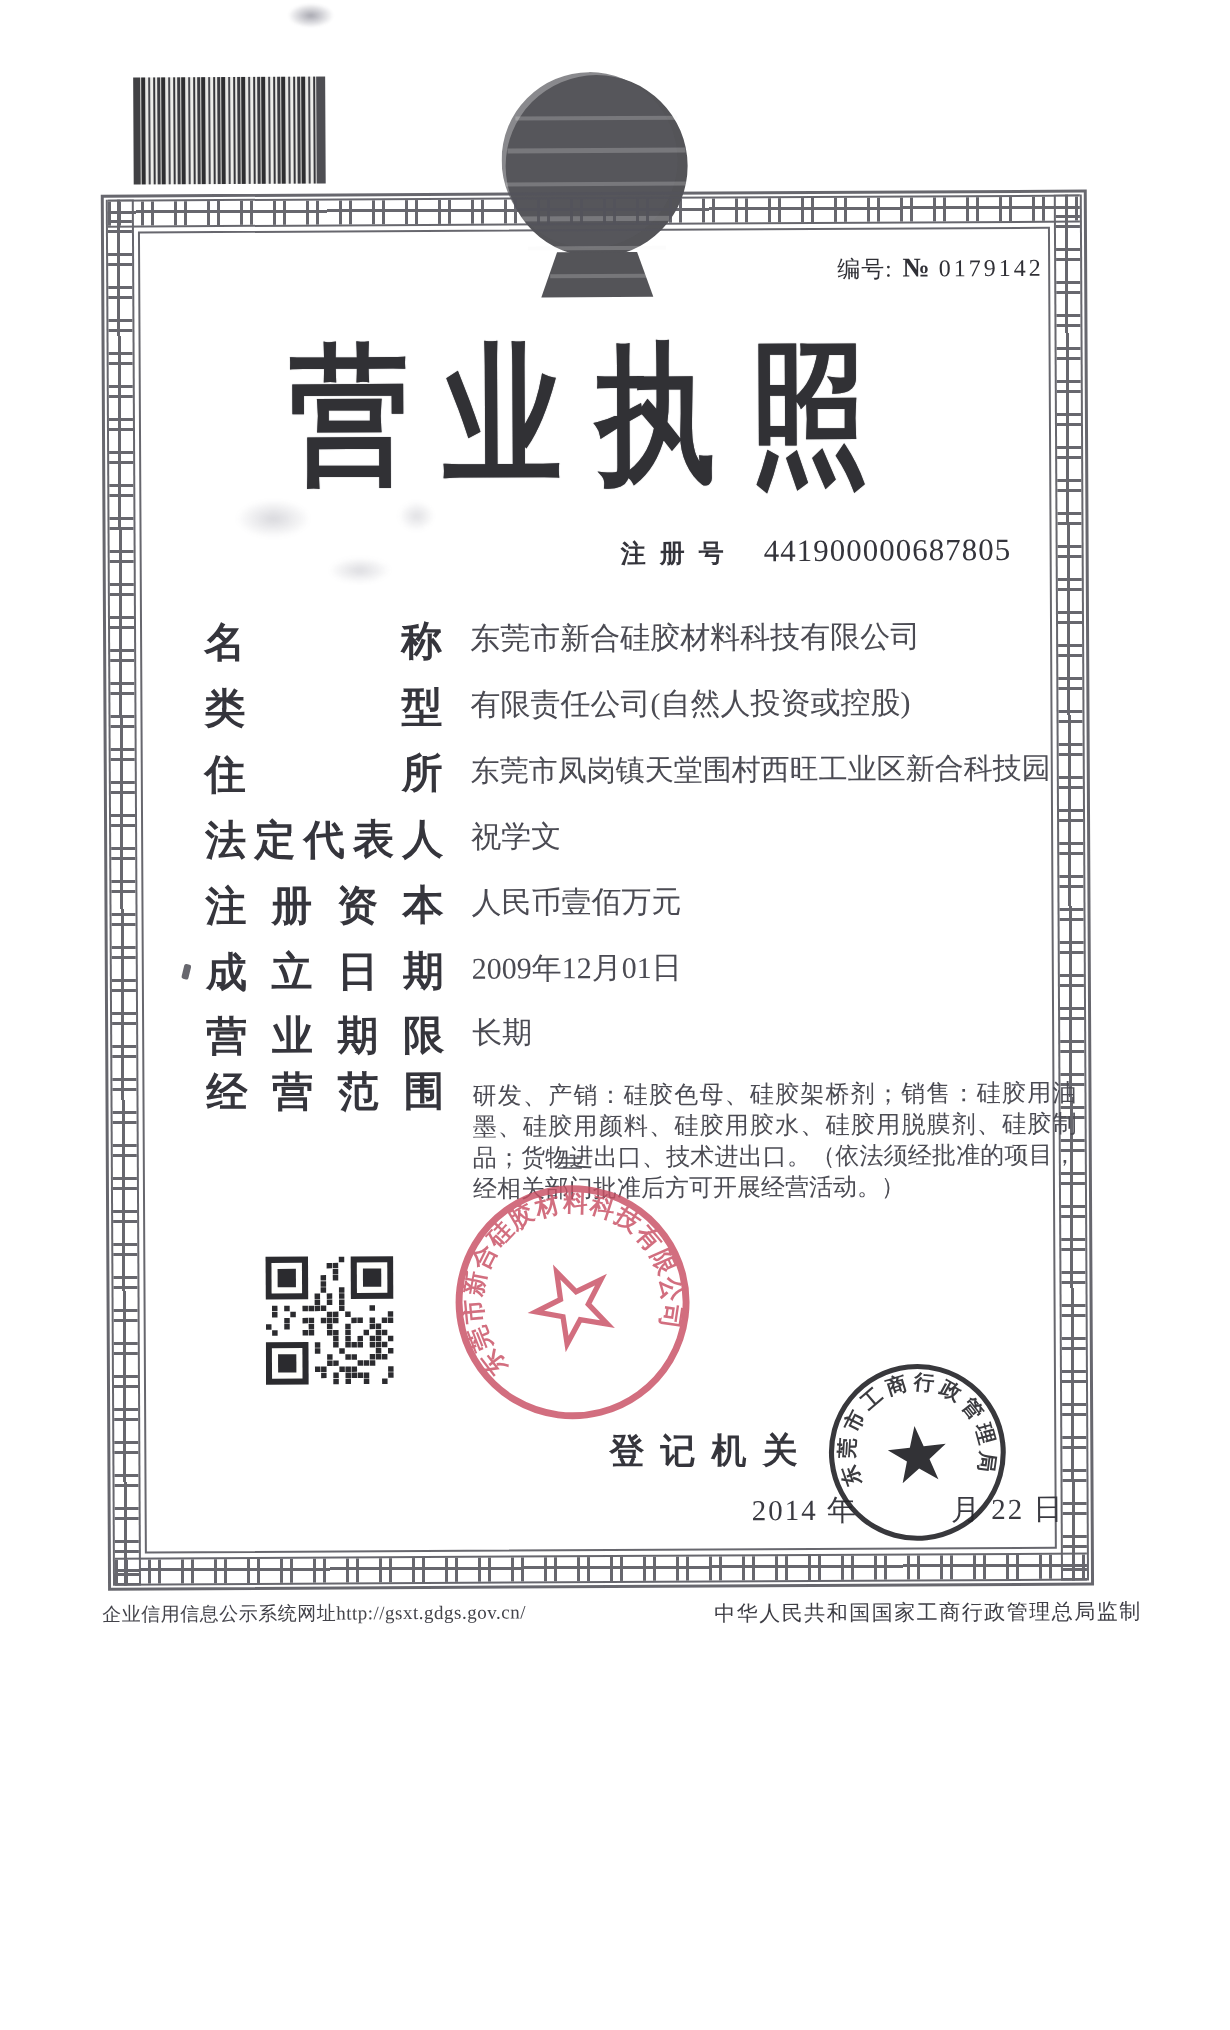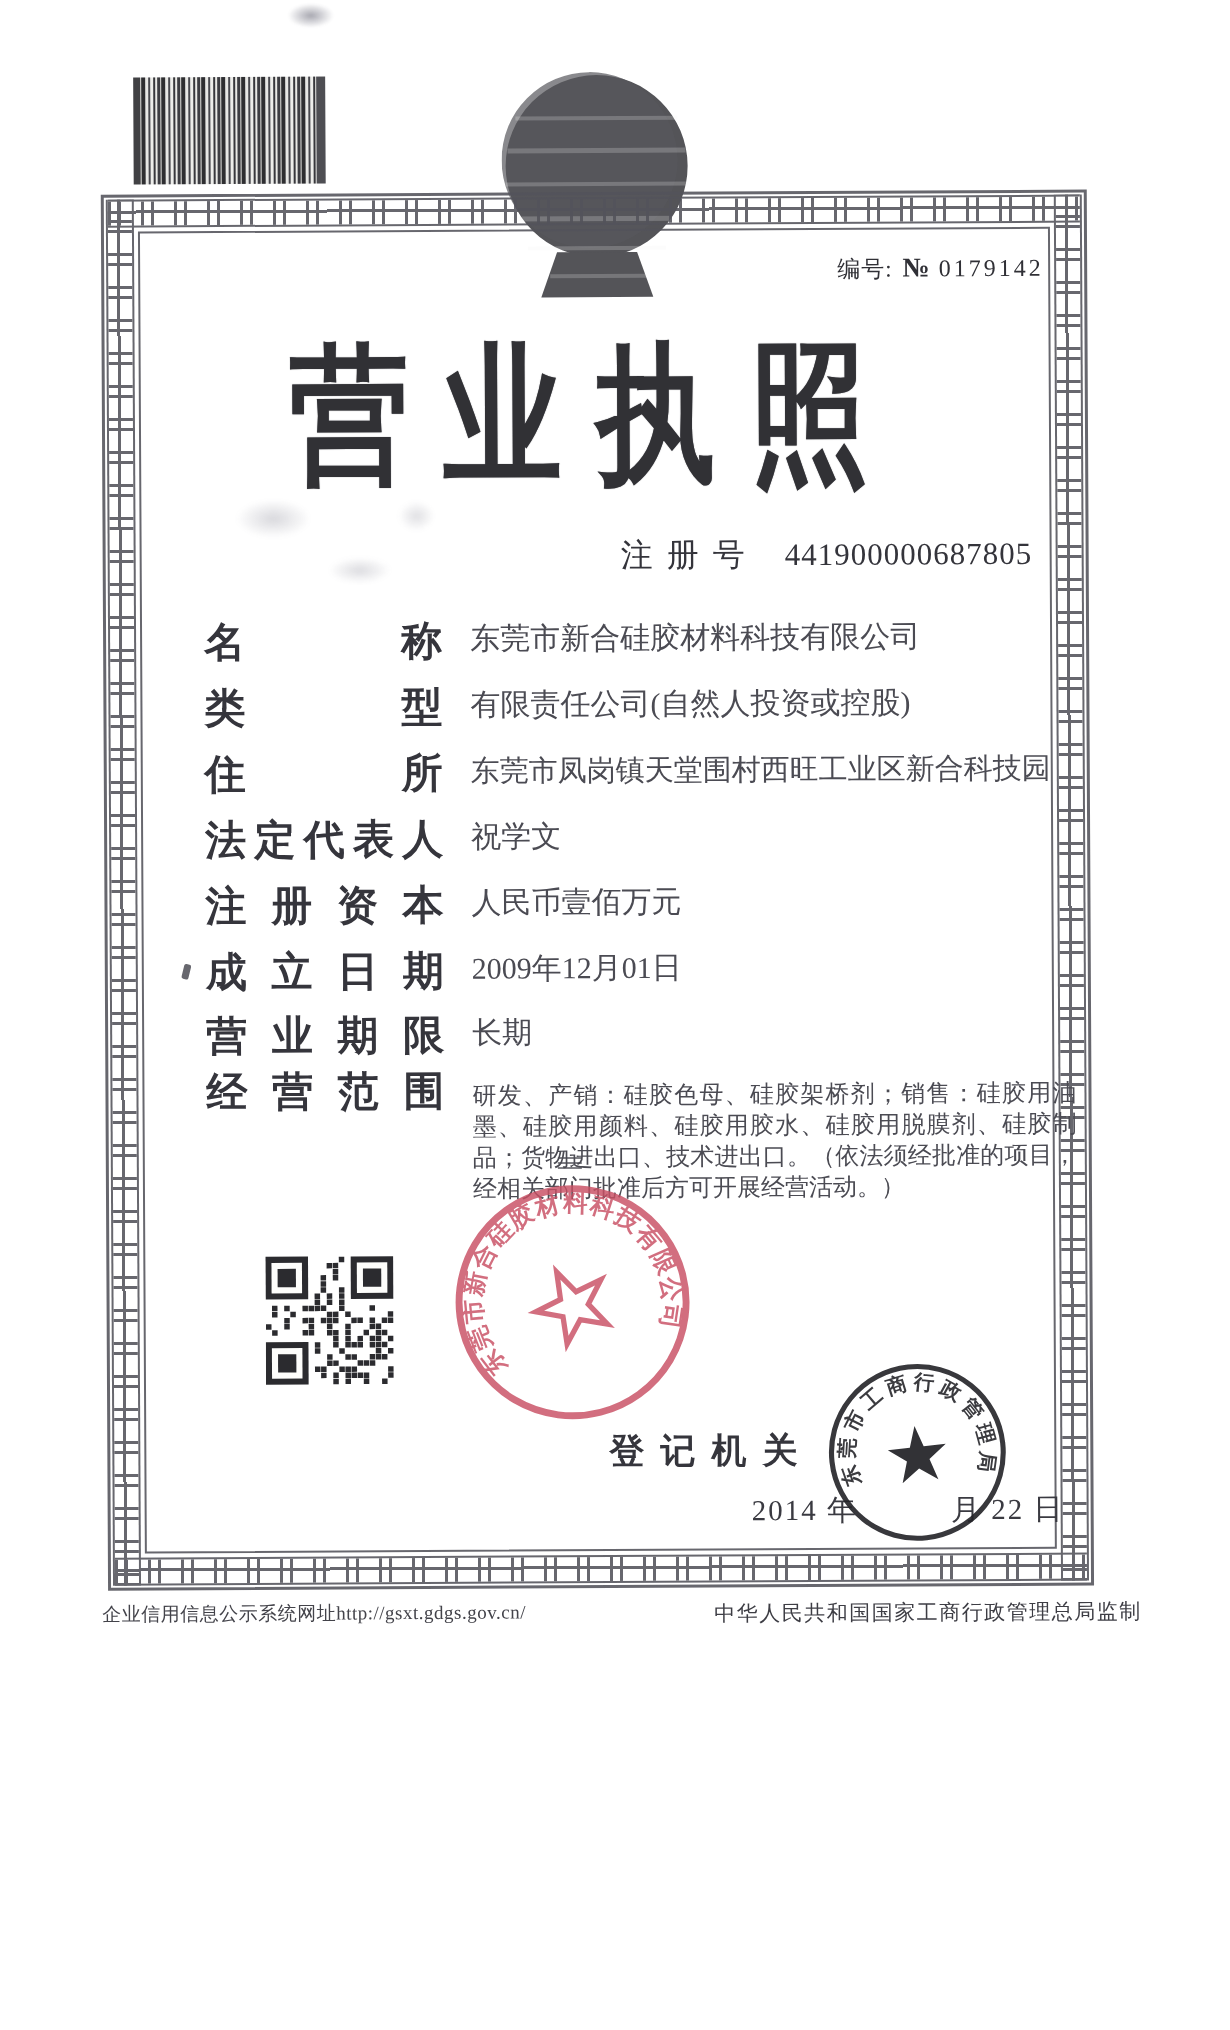--- a/index.html
+++ b/index.html
@@ -55,21 +55,21 @@
   .title{
     position:absolute;left:292px;top:336px;width:640px;
     font-family:"Liberation Sans","DejaVu Sans",sans-serif;
     font-size:150px;font-weight:900;color:#2a2a2f;line-height:1.05;
     letter-spacing:44px;white-space:nowrap;
     transform:scaleX(.79);transform-origin:left top;
     text-shadow:0 0 1px rgba(40,40,46,.8);
     filter:contrast(.92);
   }
   .regno{position:absolute;left:622px;top:534px;display:flex;align-items:baseline;white-space:nowrap;color:#34343b;}
-  .regno .rlabel{font-size:32px;letter-spacing:14px;font-weight:400;}
+  .regno .rlabel{font-size:25px;letter-spacing:14px;font-weight:700;}
   .regno .rvalue{font-size:31px;margin-left:26px;letter-spacing:1px;}
 
   
   .row{position:absolute;left:205px;display:flex;align-items:flex-end;}
   .flabel{
     width:238px;font-size:41px;font-weight:600;color:#35353c;line-height:1.1;
     text-align:justify;text-align-last:justify;
   }
   .fvalue{margin-left:28px;font-size:30px;color:#4b4b53;padding-bottom:4px;white-space:nowrap;}
   .row-scope{align-items:flex-start;}

